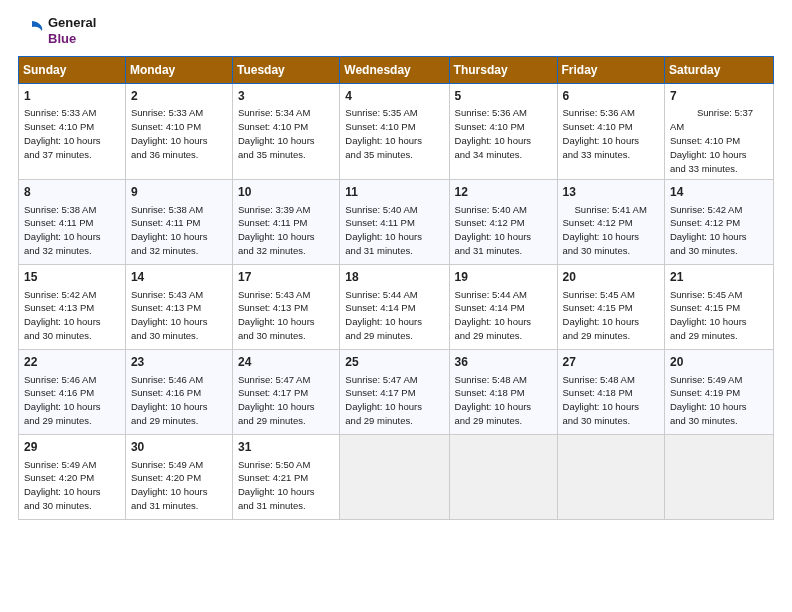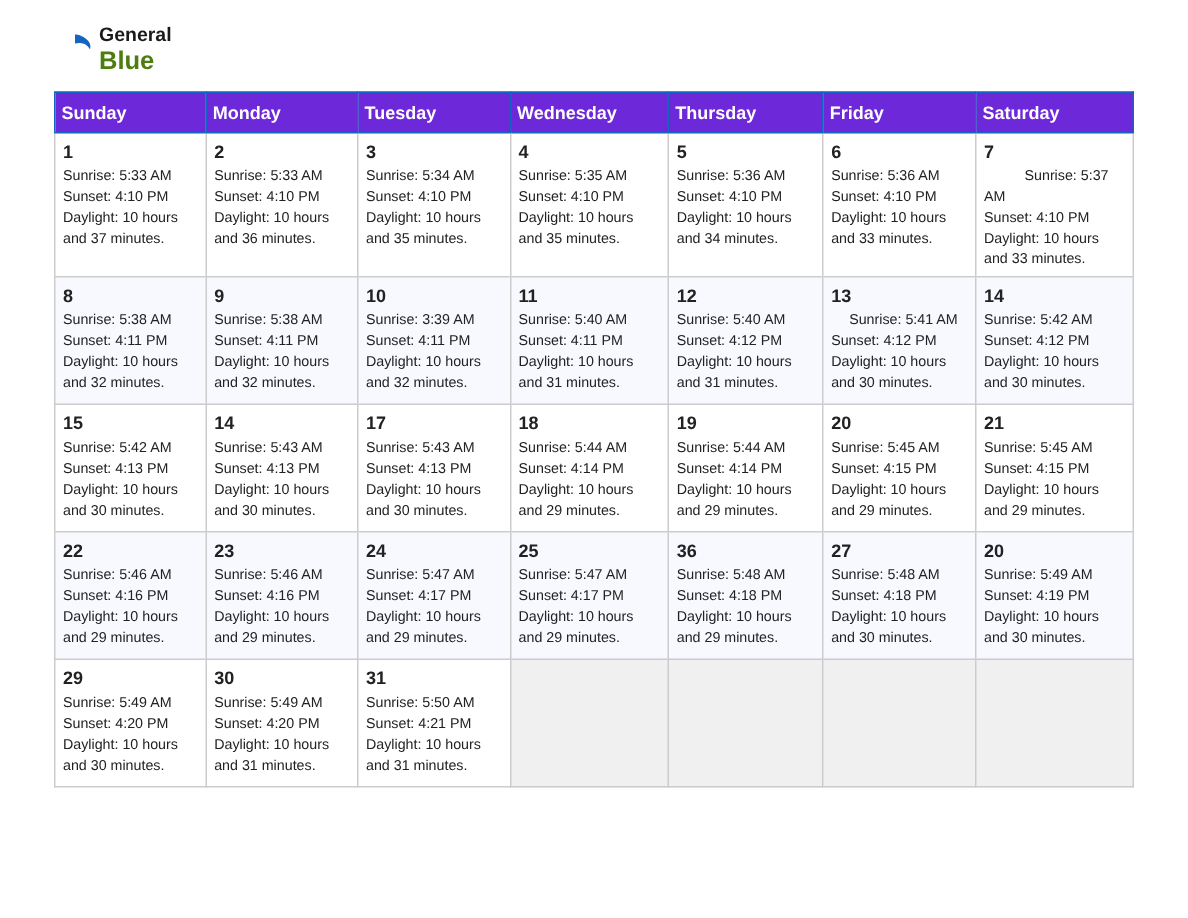--- a/index.html
+++ b/index.html
@@ -6,21 +6,21 @@
     body {
       width: 792px;
       height: 612px;
       font-family: Arial, sans-serif;
       background: #fff;
       overflow: hidden;
     }
     .page {
       width: 792px;
       height: 612px;
-      padding: 15px 36px;
+      padding: 15px 18px;
     }
     .header {
       display: flex;
       justify-content: space-between;
       align-items: flex-start;
       margin-bottom: 10px;
     }
     .logo {
       display: flex;
       align-items: center;
@@ -36,21 +36,21 @@
     .location {
       font-size: 15px;
       color: #444;
     }
     .calendar {
       width: 100%;
       border-collapse: collapse;
       font-size: 10px;
     }
     .calendar th {
-      background-color: #6d28d9;
+      background-color: #a16207;
       color: #fff;
       padding: 6px 4px;
       text-align: left;
       font-size: 12px;
       font-weight: bold;
       border: 1px solid #1565c0;
     }
     .calendar td {
       border: 1px solid #ccc;
       vertical-align: top;
@@ -84,21 +84,21 @@
 
 <div class="page">
   <div class="header">
     <div class="logo">
   <div style="display:flex;align-items:center;">
     <svg width="28" height="28" viewBox="0 0 28 28" style="margin-right:2px;">
       <path d="M14 4 C18 4, 26 8, 24 14 C22 10, 18 9, 14 10 L14 4Z" fill="#1565c0"></path>
     </svg>
     <div>
       <div style="font-size:13px;font-weight:bold;color:#1a1a1a;line-height:1.2;">General</div>
-      <div style="font-size:17px;font-weight:bold;color:#4d7c0f;line-height:1.2;">Blue</div>
+      <div style="font-size:13px;font-weight:bold;color:#701a75;line-height:1.2;">Blue</div>
     </div>
   </div>
 </div>
     <div class="title-section">
       <div class="month-title"></div>
       <div class="location"></div>
     </div>
   </div>
 
   <table class="calendar">

